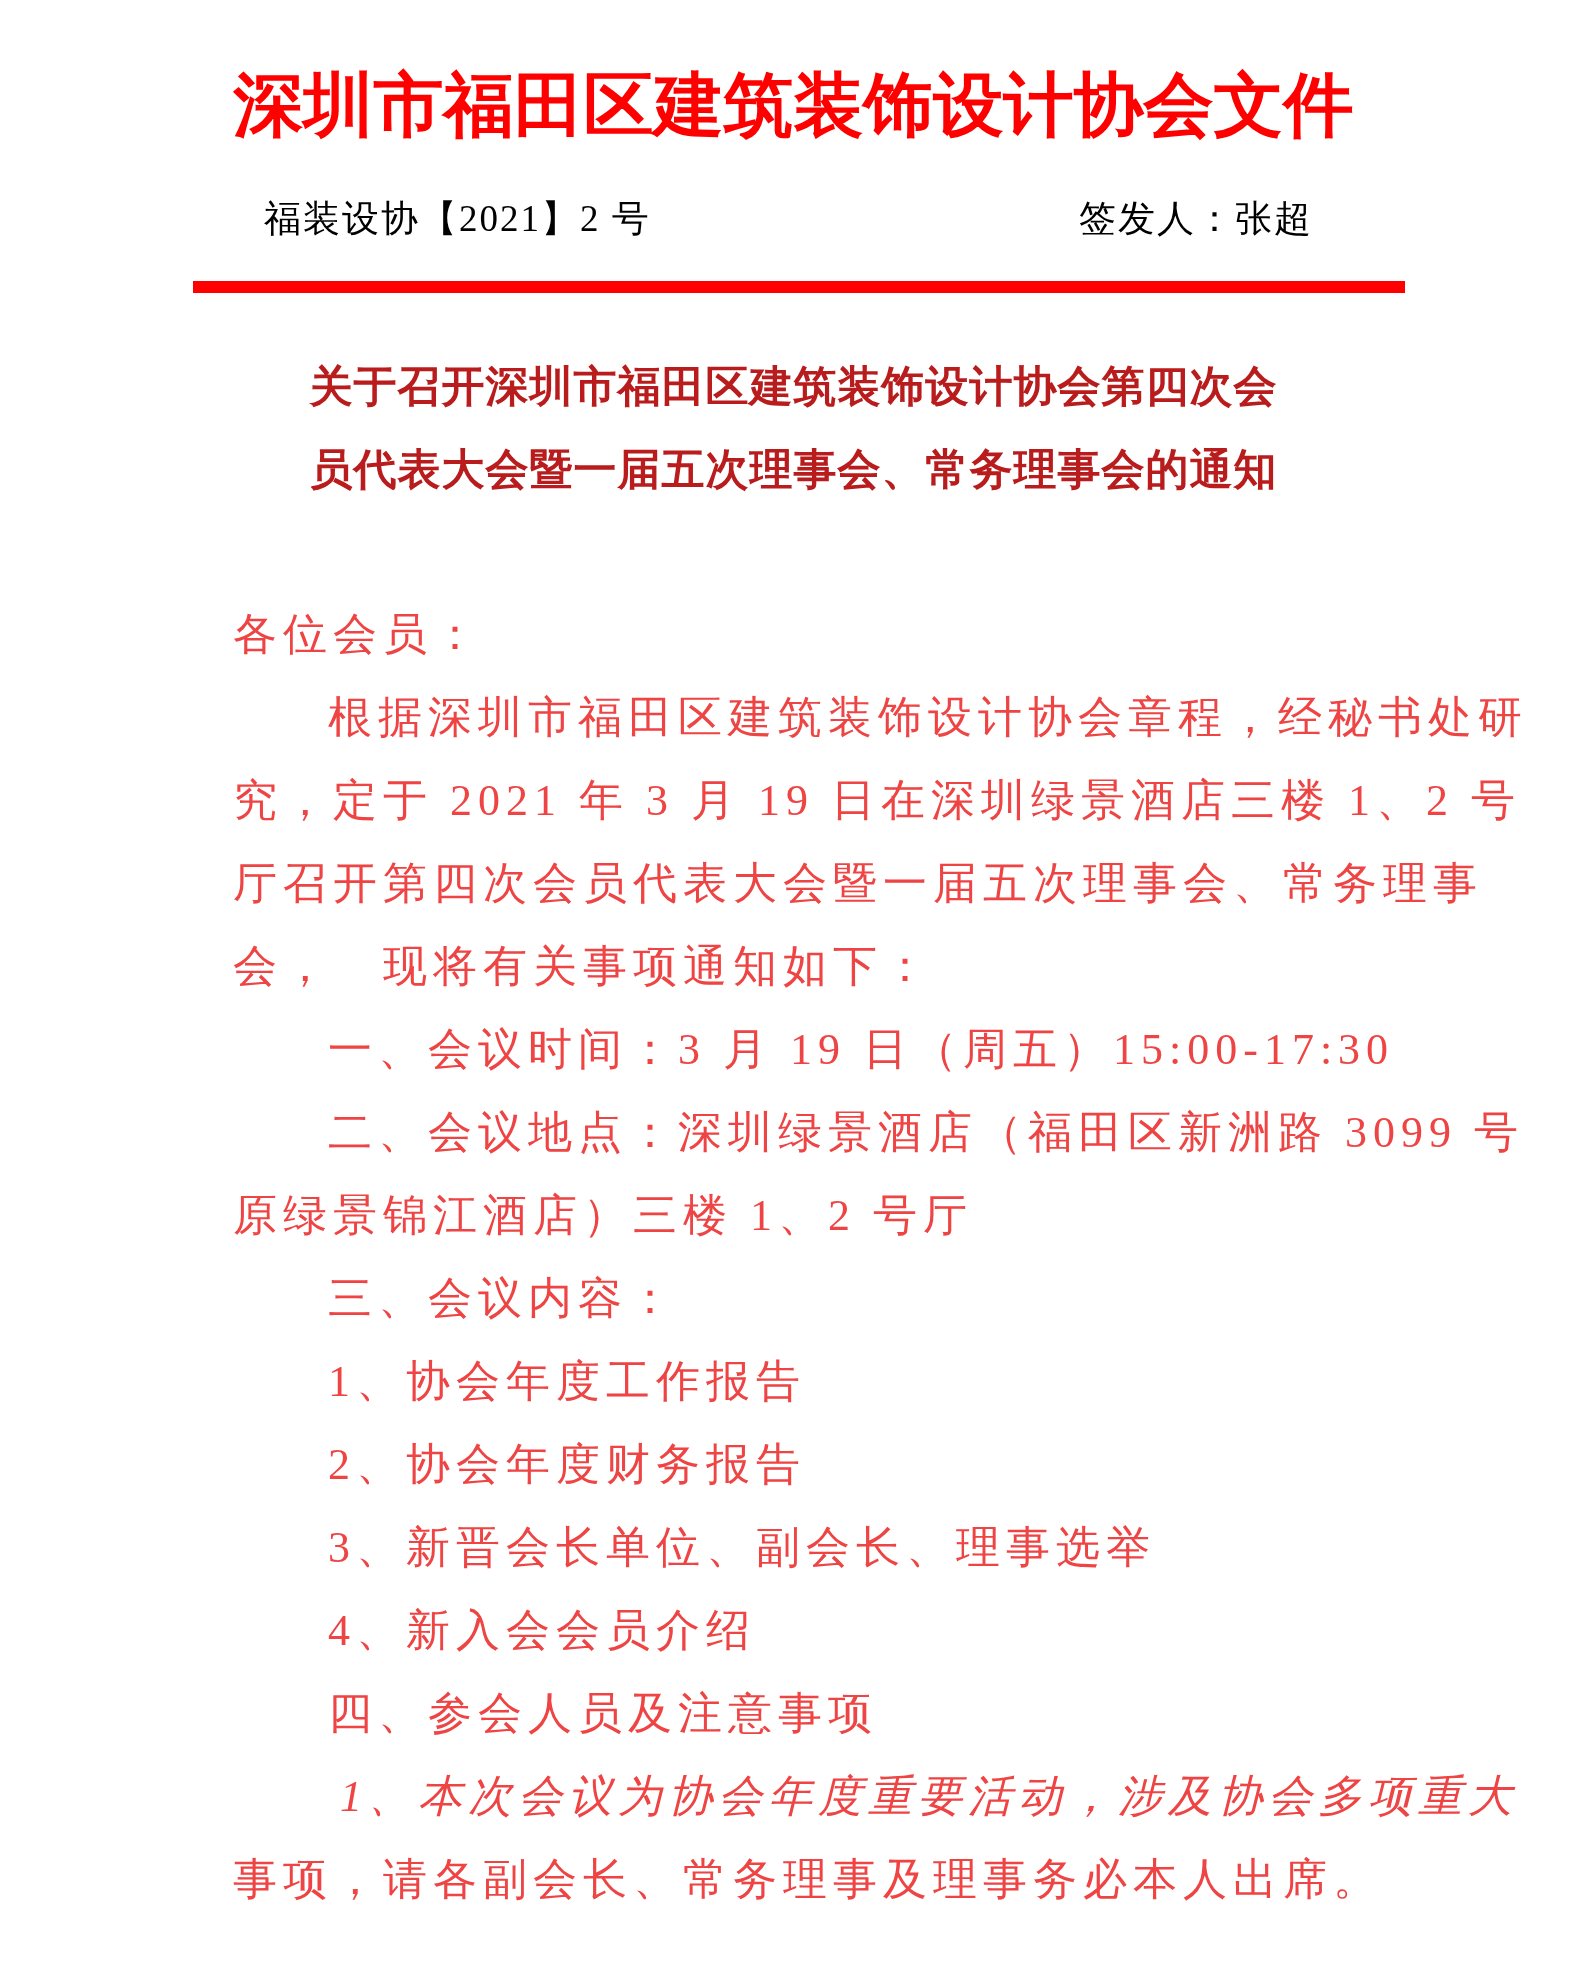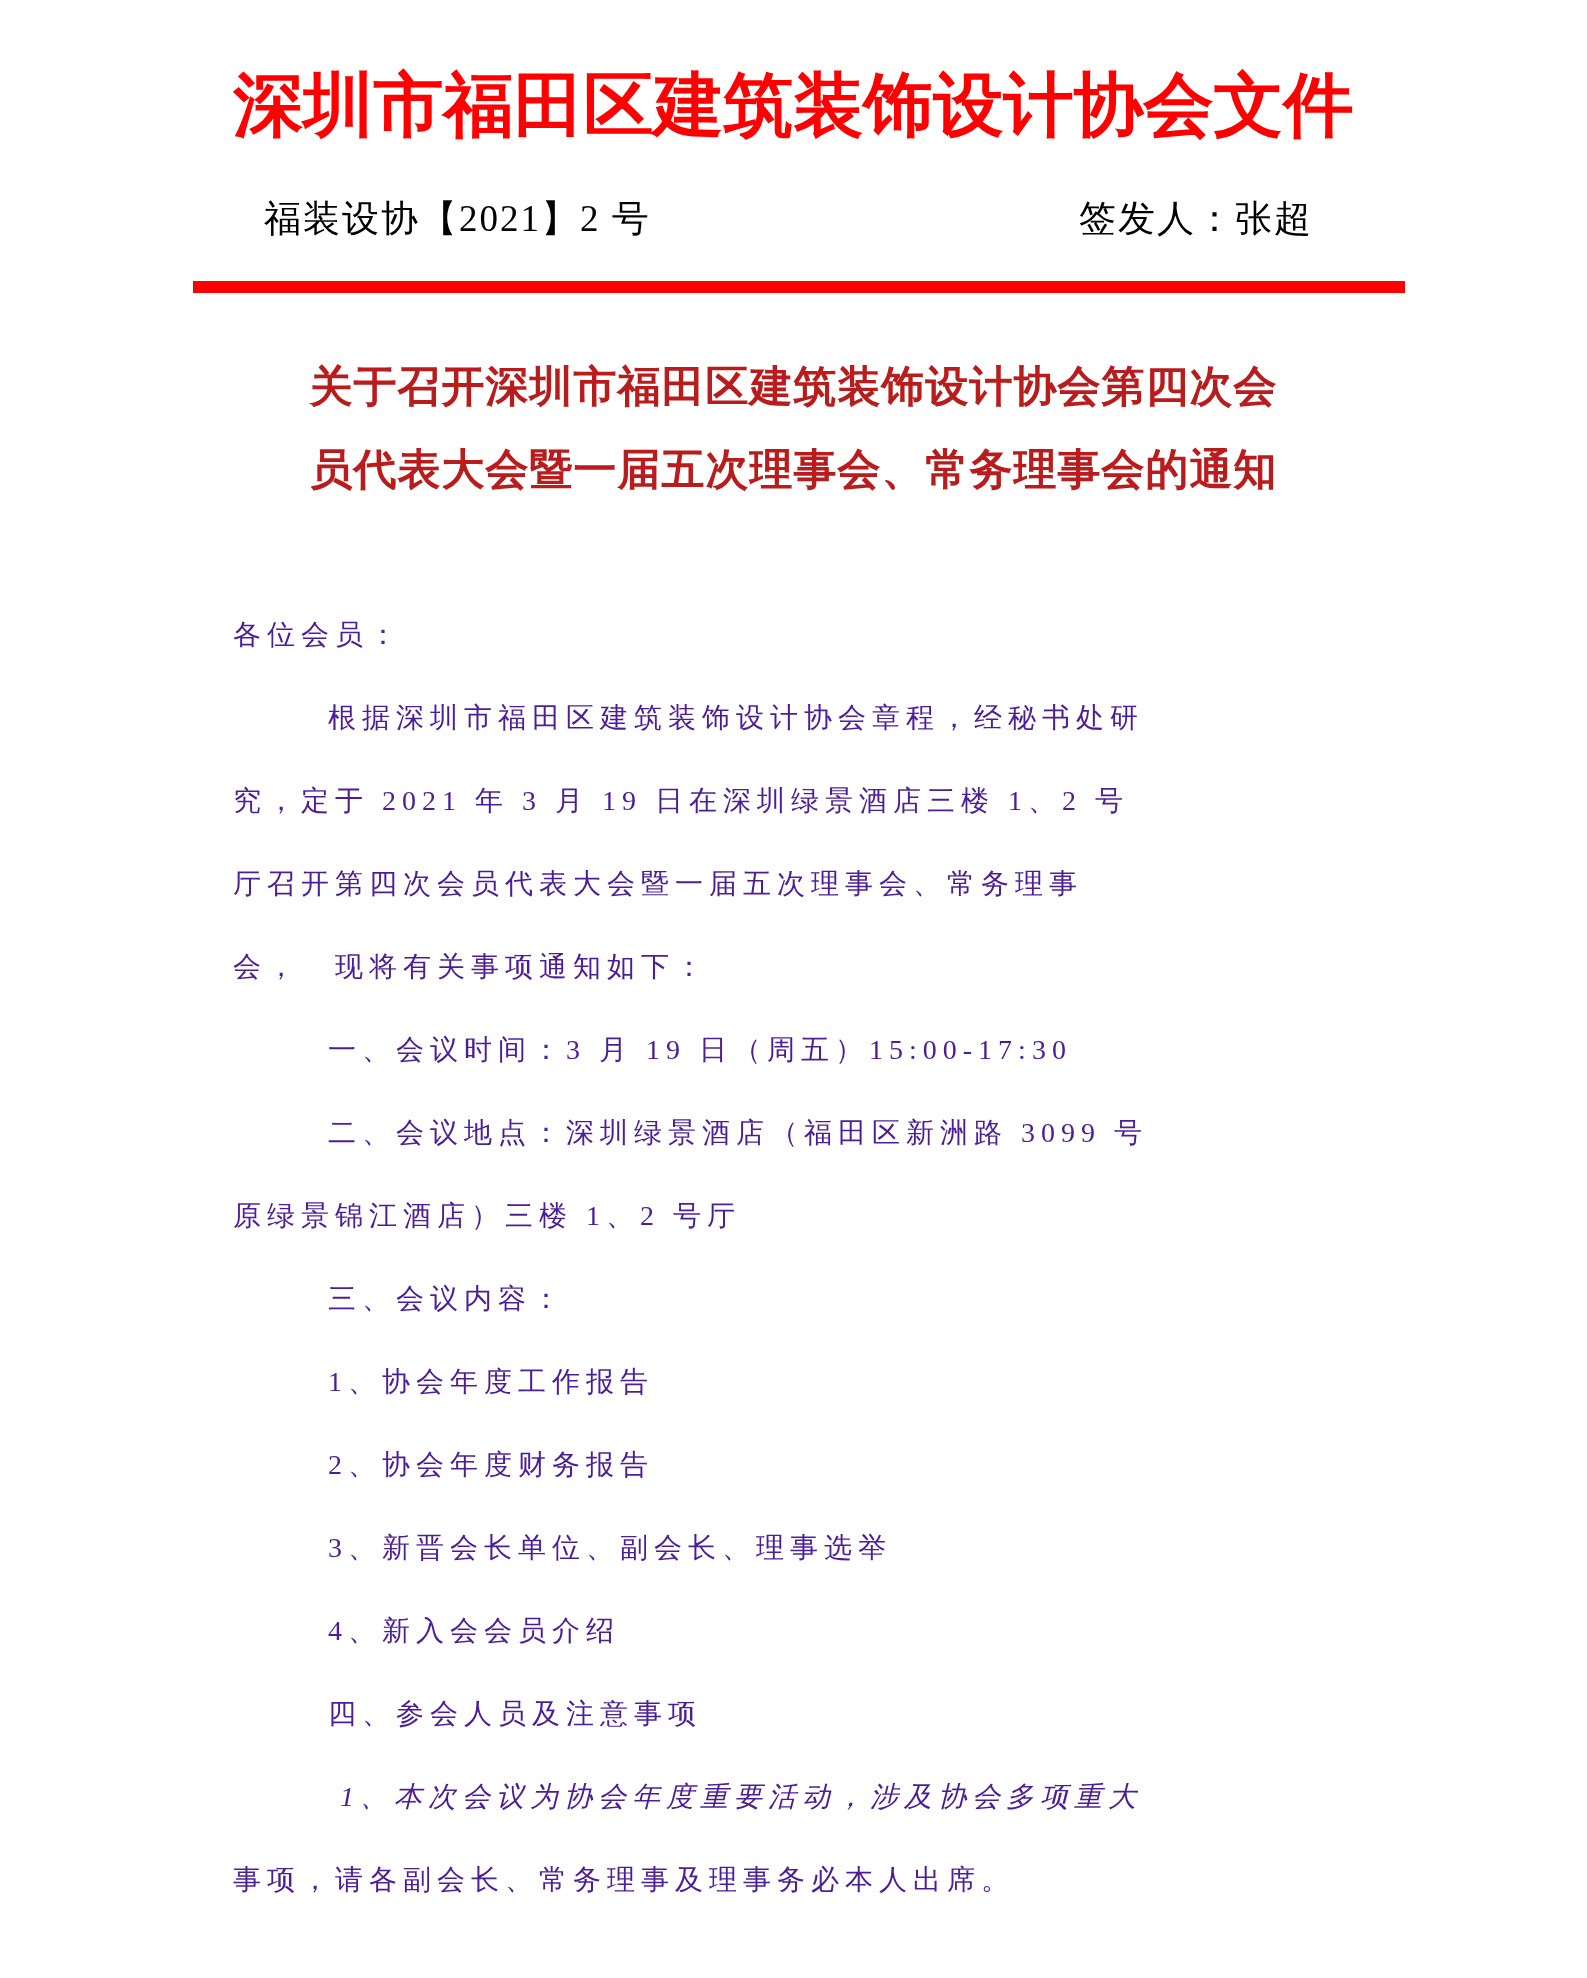--- a/index.html
+++ b/index.html
@@ -44,24 +44,24 @@
     text-align:center;
     font-family:"Liberation Sans","DejaVu Sans",sans-serif;
     font-weight:bold;
     font-size:43px;
     line-height:83px;
     letter-spacing:1px;
     color:#b91c1c;
   }
   .body-block {
     margin:82px 257px 0 233px;
-    font-size:28px;
+    font-size:44px;
     line-height:83px;
     letter-spacing:6px;
-    color:#4c1d95;
+    color:#ef4444;
   }
   .body-line { white-space:nowrap; }
   .ind-0  { text-indent:0; }
   .ind-2  { text-indent:95px; }
   .ind-2b { text-indent:107px;font-style:italic; }
 </style>
 </head>
 <body>
 
 <div class="page">

